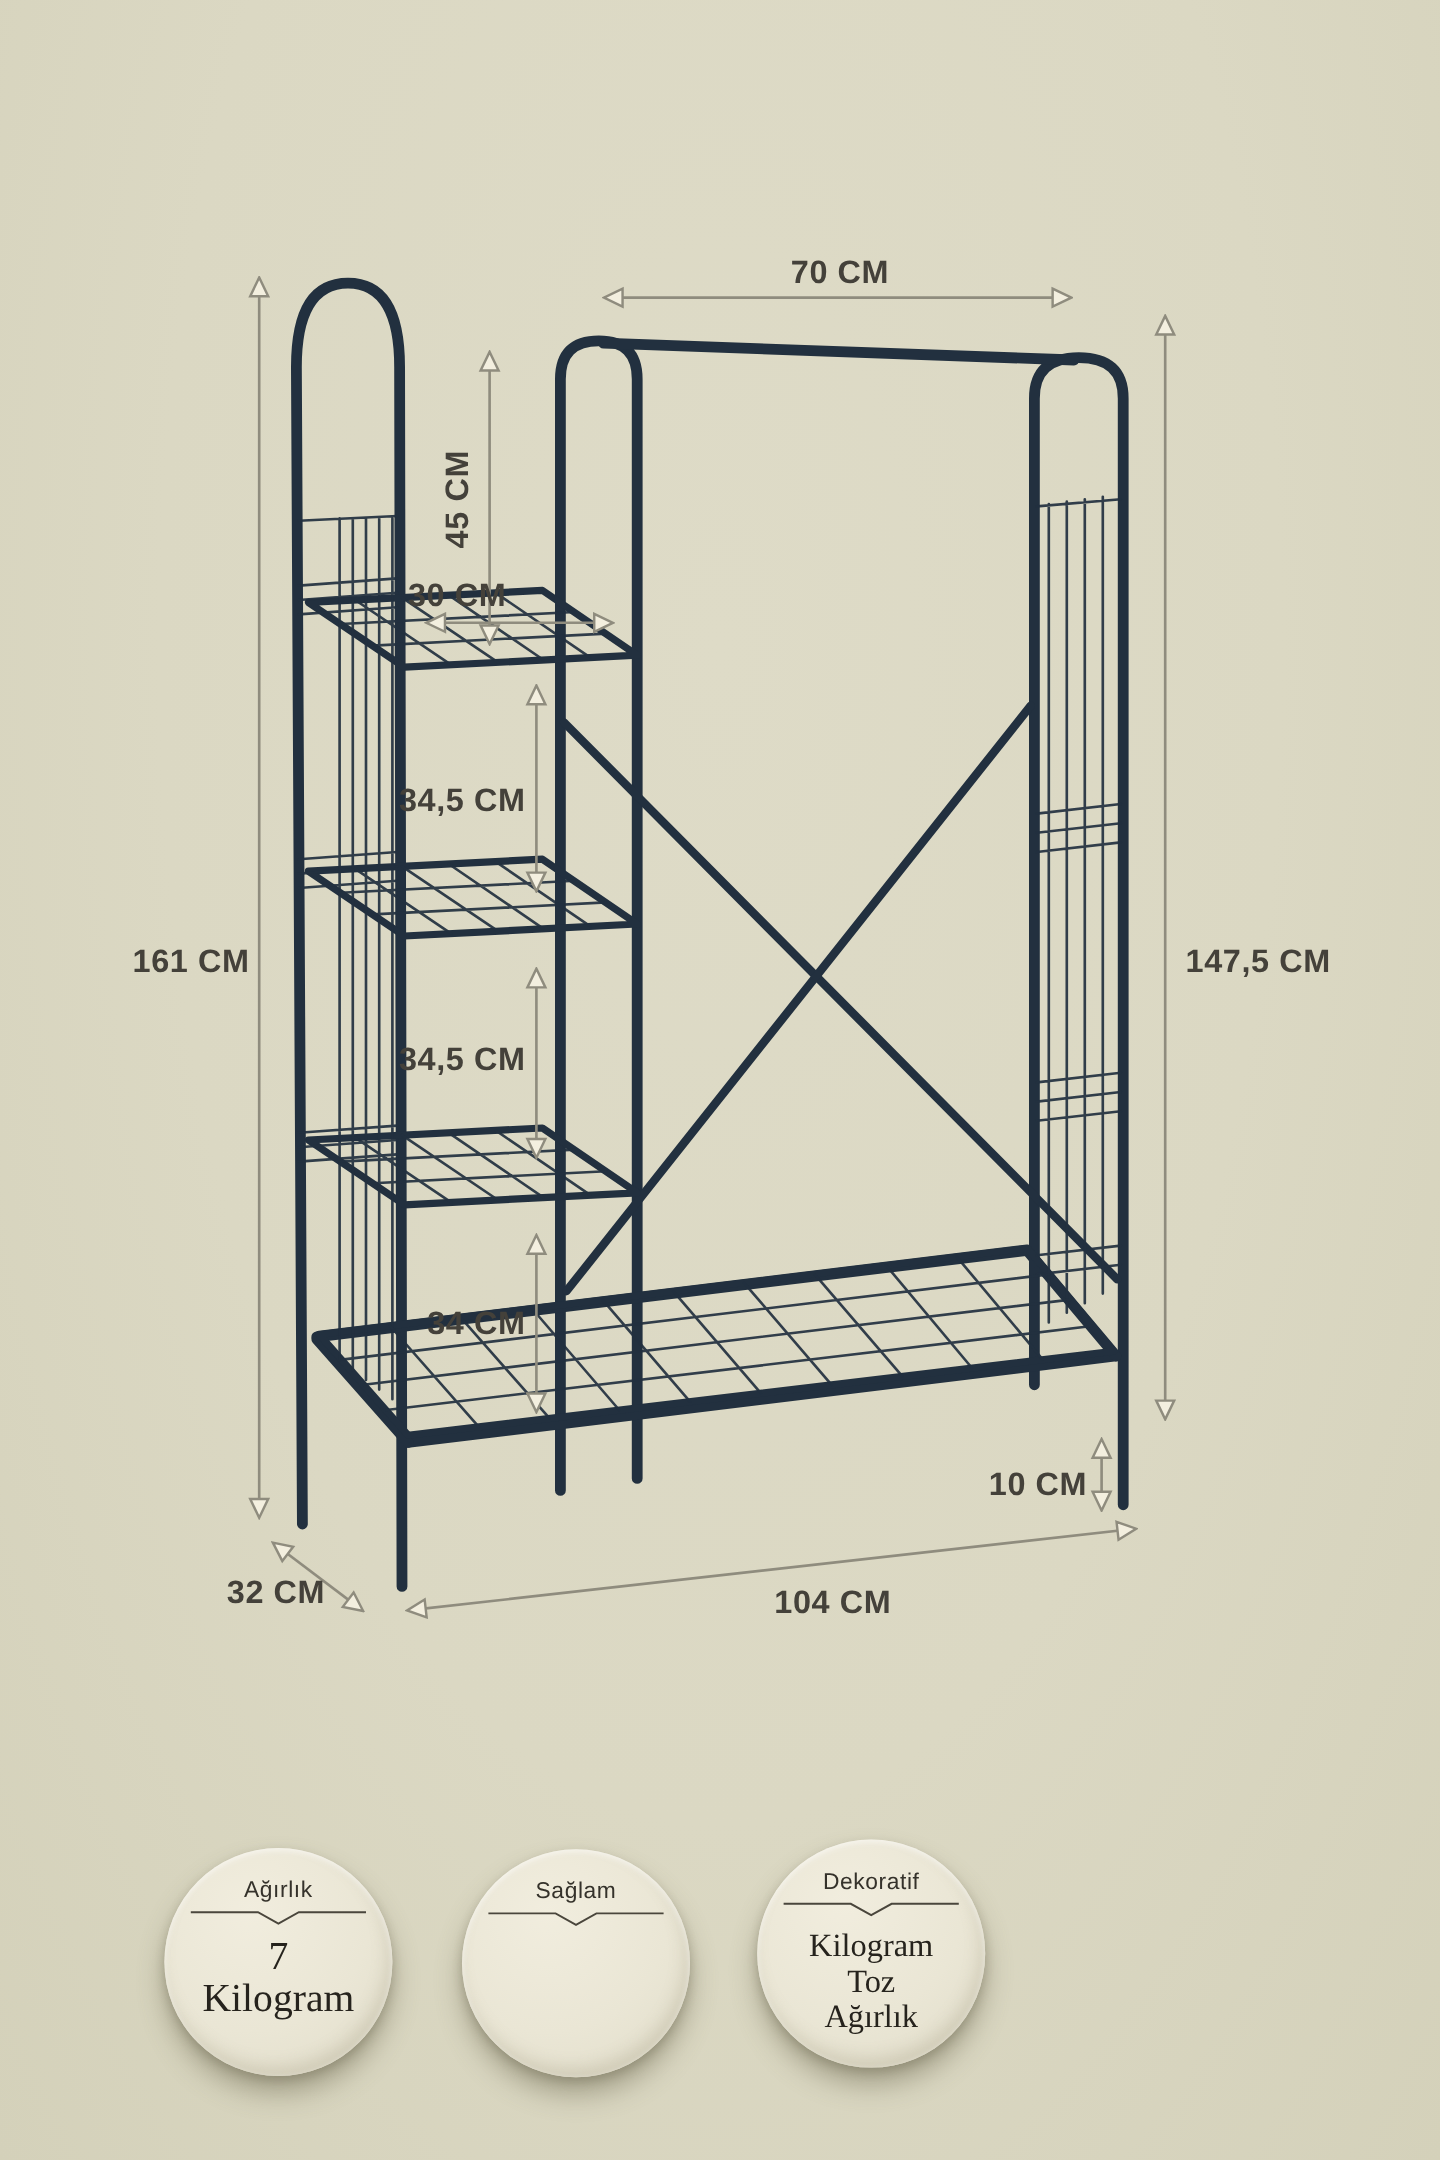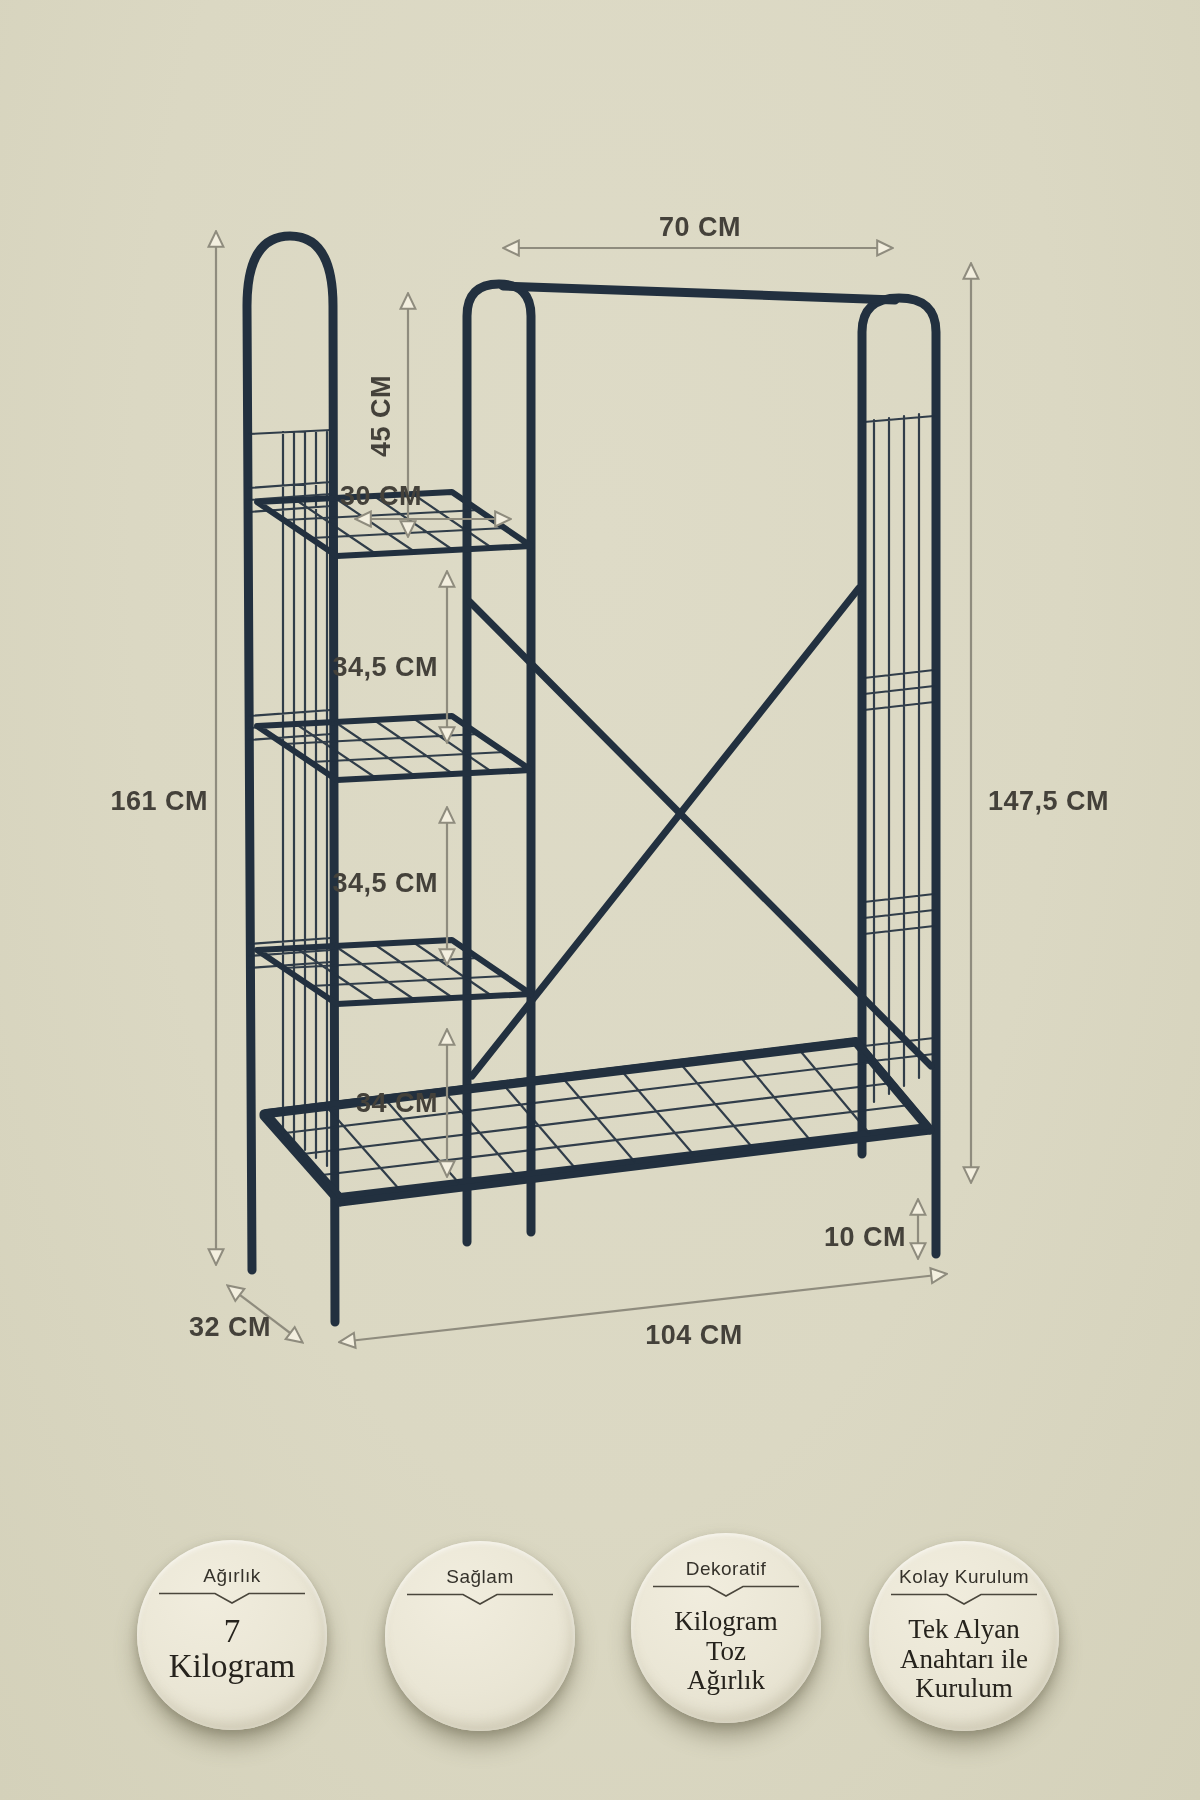--- a/index.html
+++ b/index.html
@@ -153,25 +153,14 @@
     <svg class="badge-divider" width="150" height="15" viewBox="0 0 150 15">
       <path d="M2,2.5 L58,2.5 L75,12 L92,2.5 L148,2.5" fill="none" stroke="#4a463c" stroke-width="1.6"></path>
     </svg>
     <div class="badge-main">
       <div>Kilogram</div>
       <div>Toz</div>
       <div>Ağırlık</div>
     </div>
   </div>
 
-  <div class="badge" style="left:869px;top:1541px;">
-    <div class="badge-title">Kolay Kurulum</div>
-    <svg class="badge-divider" width="150" height="15" viewBox="0 0 150 15">
-      <path d="M2,2.5 L58,2.5 L75,12 L92,2.5 L148,2.5" fill="none" stroke="#4a463c" stroke-width="1.6"></path>
-    </svg>
-    <div class="badge-main">
-      <div>Tek Alyan</div>
-      <div>Anahtarı ile</div>
-      <div>Kurulum</div>
-    </div>
-  </div>
 
 </div>
 
 </body></html>

